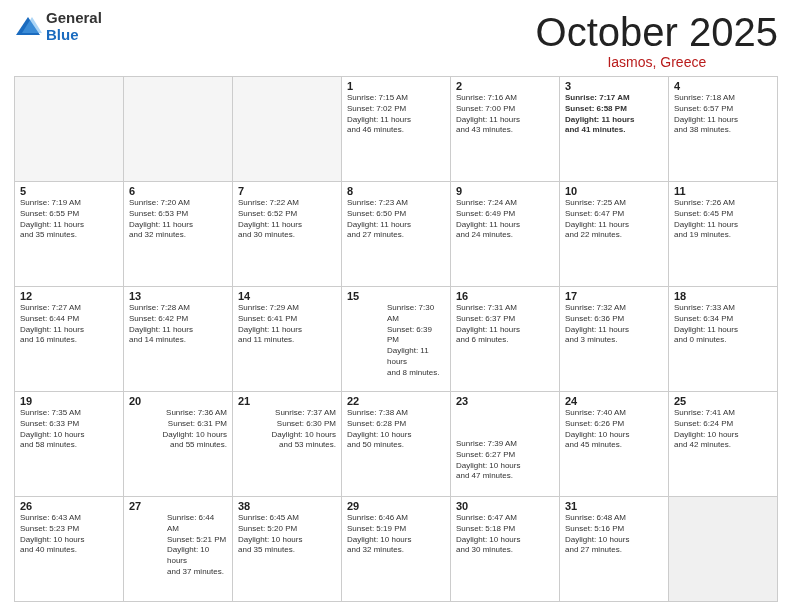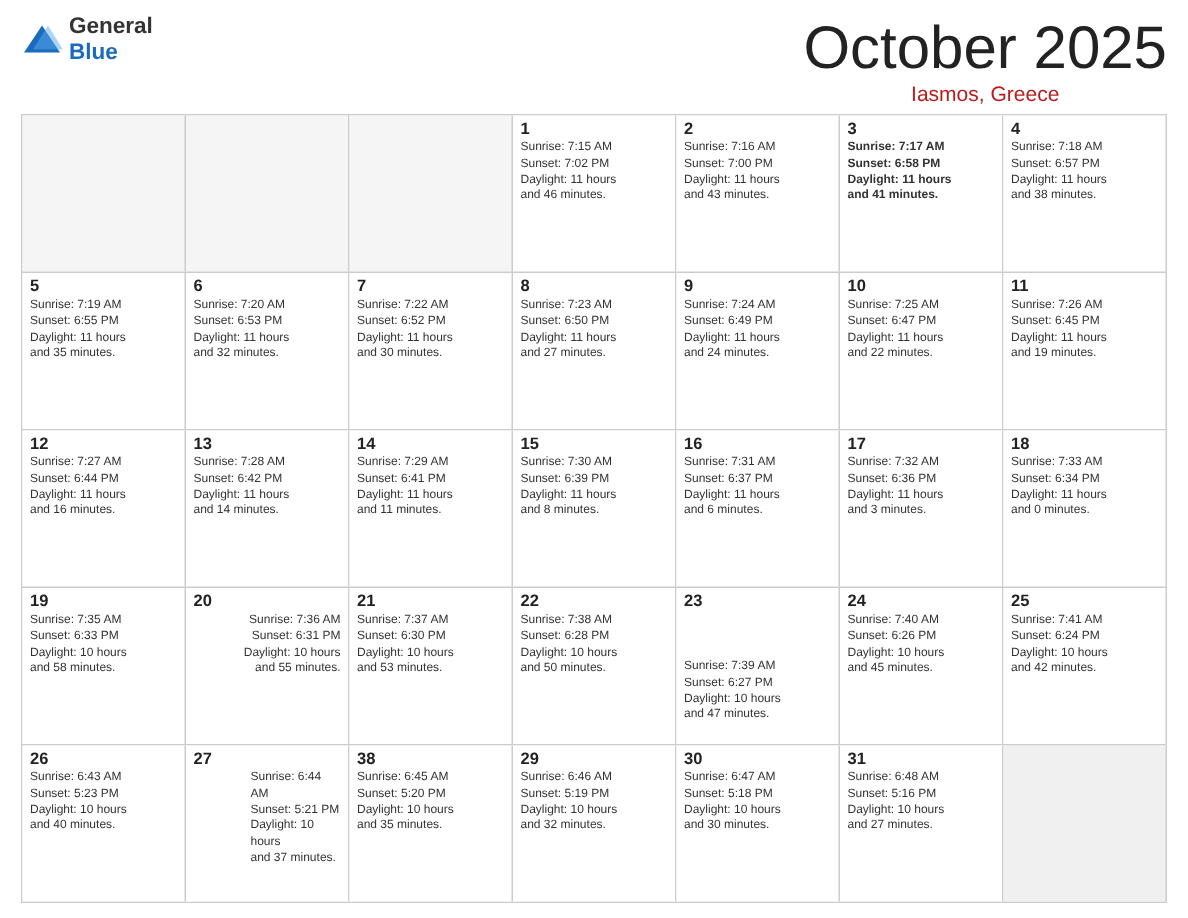--- a/index.html
+++ b/index.html
@@ -245,21 +245,21 @@
           </div>
           <div class="cal-cell">
             <div class="day-num">14</div>
             <div class="cell-info" style="white-space: pre-line;">Sunrise: 7:29 AM
 Sunset: 6:41 PM
 Daylight: 11 hours
 and 11 minutes.</div>
           </div>
           <div class="cal-cell">
             <div class="day-num">15</div>
-            <div class="cell-info" style="white-space: pre-line;">Sunrise: 7:30 AM
+            <div class="cell-info" style="white-space: pre-line; margin-left: 40px;">Sunrise: 7:30 AM
 Sunset: 6:39 PM
 Daylight: 11 hours
 and 8 minutes.</div>
           </div>
           <div class="cal-cell">
             <div class="day-num">16</div>
             <div class="cell-info" style="white-space: pre-line;">Sunrise: 7:31 AM
 Sunset: 6:37 PM
 Daylight: 11 hours
 and 6 minutes.</div>
@@ -289,21 +289,21 @@
           </div>
           <div class="cal-cell">
             <div class="day-num">20</div>
             <div class="cell-info" style="white-space: pre-line; text-align: right;">Sunrise: 7:36 AM
 Sunset: 6:31 PM
 Daylight: 10 hours
 and 55 minutes.</div>
           </div>
           <div class="cal-cell">
             <div class="day-num">21</div>
-            <div class="cell-info" style="white-space: pre-line;">Sunrise: 7:37 AM
+            <div class="cell-info" style="white-space: pre-line; text-align: right;">Sunrise: 7:37 AM
 Sunset: 6:30 PM
 Daylight: 10 hours
 and 53 minutes.</div>
           </div>
           <div class="cal-cell">
             <div class="day-num">22</div>
             <div class="cell-info" style="white-space: pre-line;">Sunrise: 7:38 AM
 Sunset: 6:28 PM
 Daylight: 10 hours
 and 50 minutes.</div>

